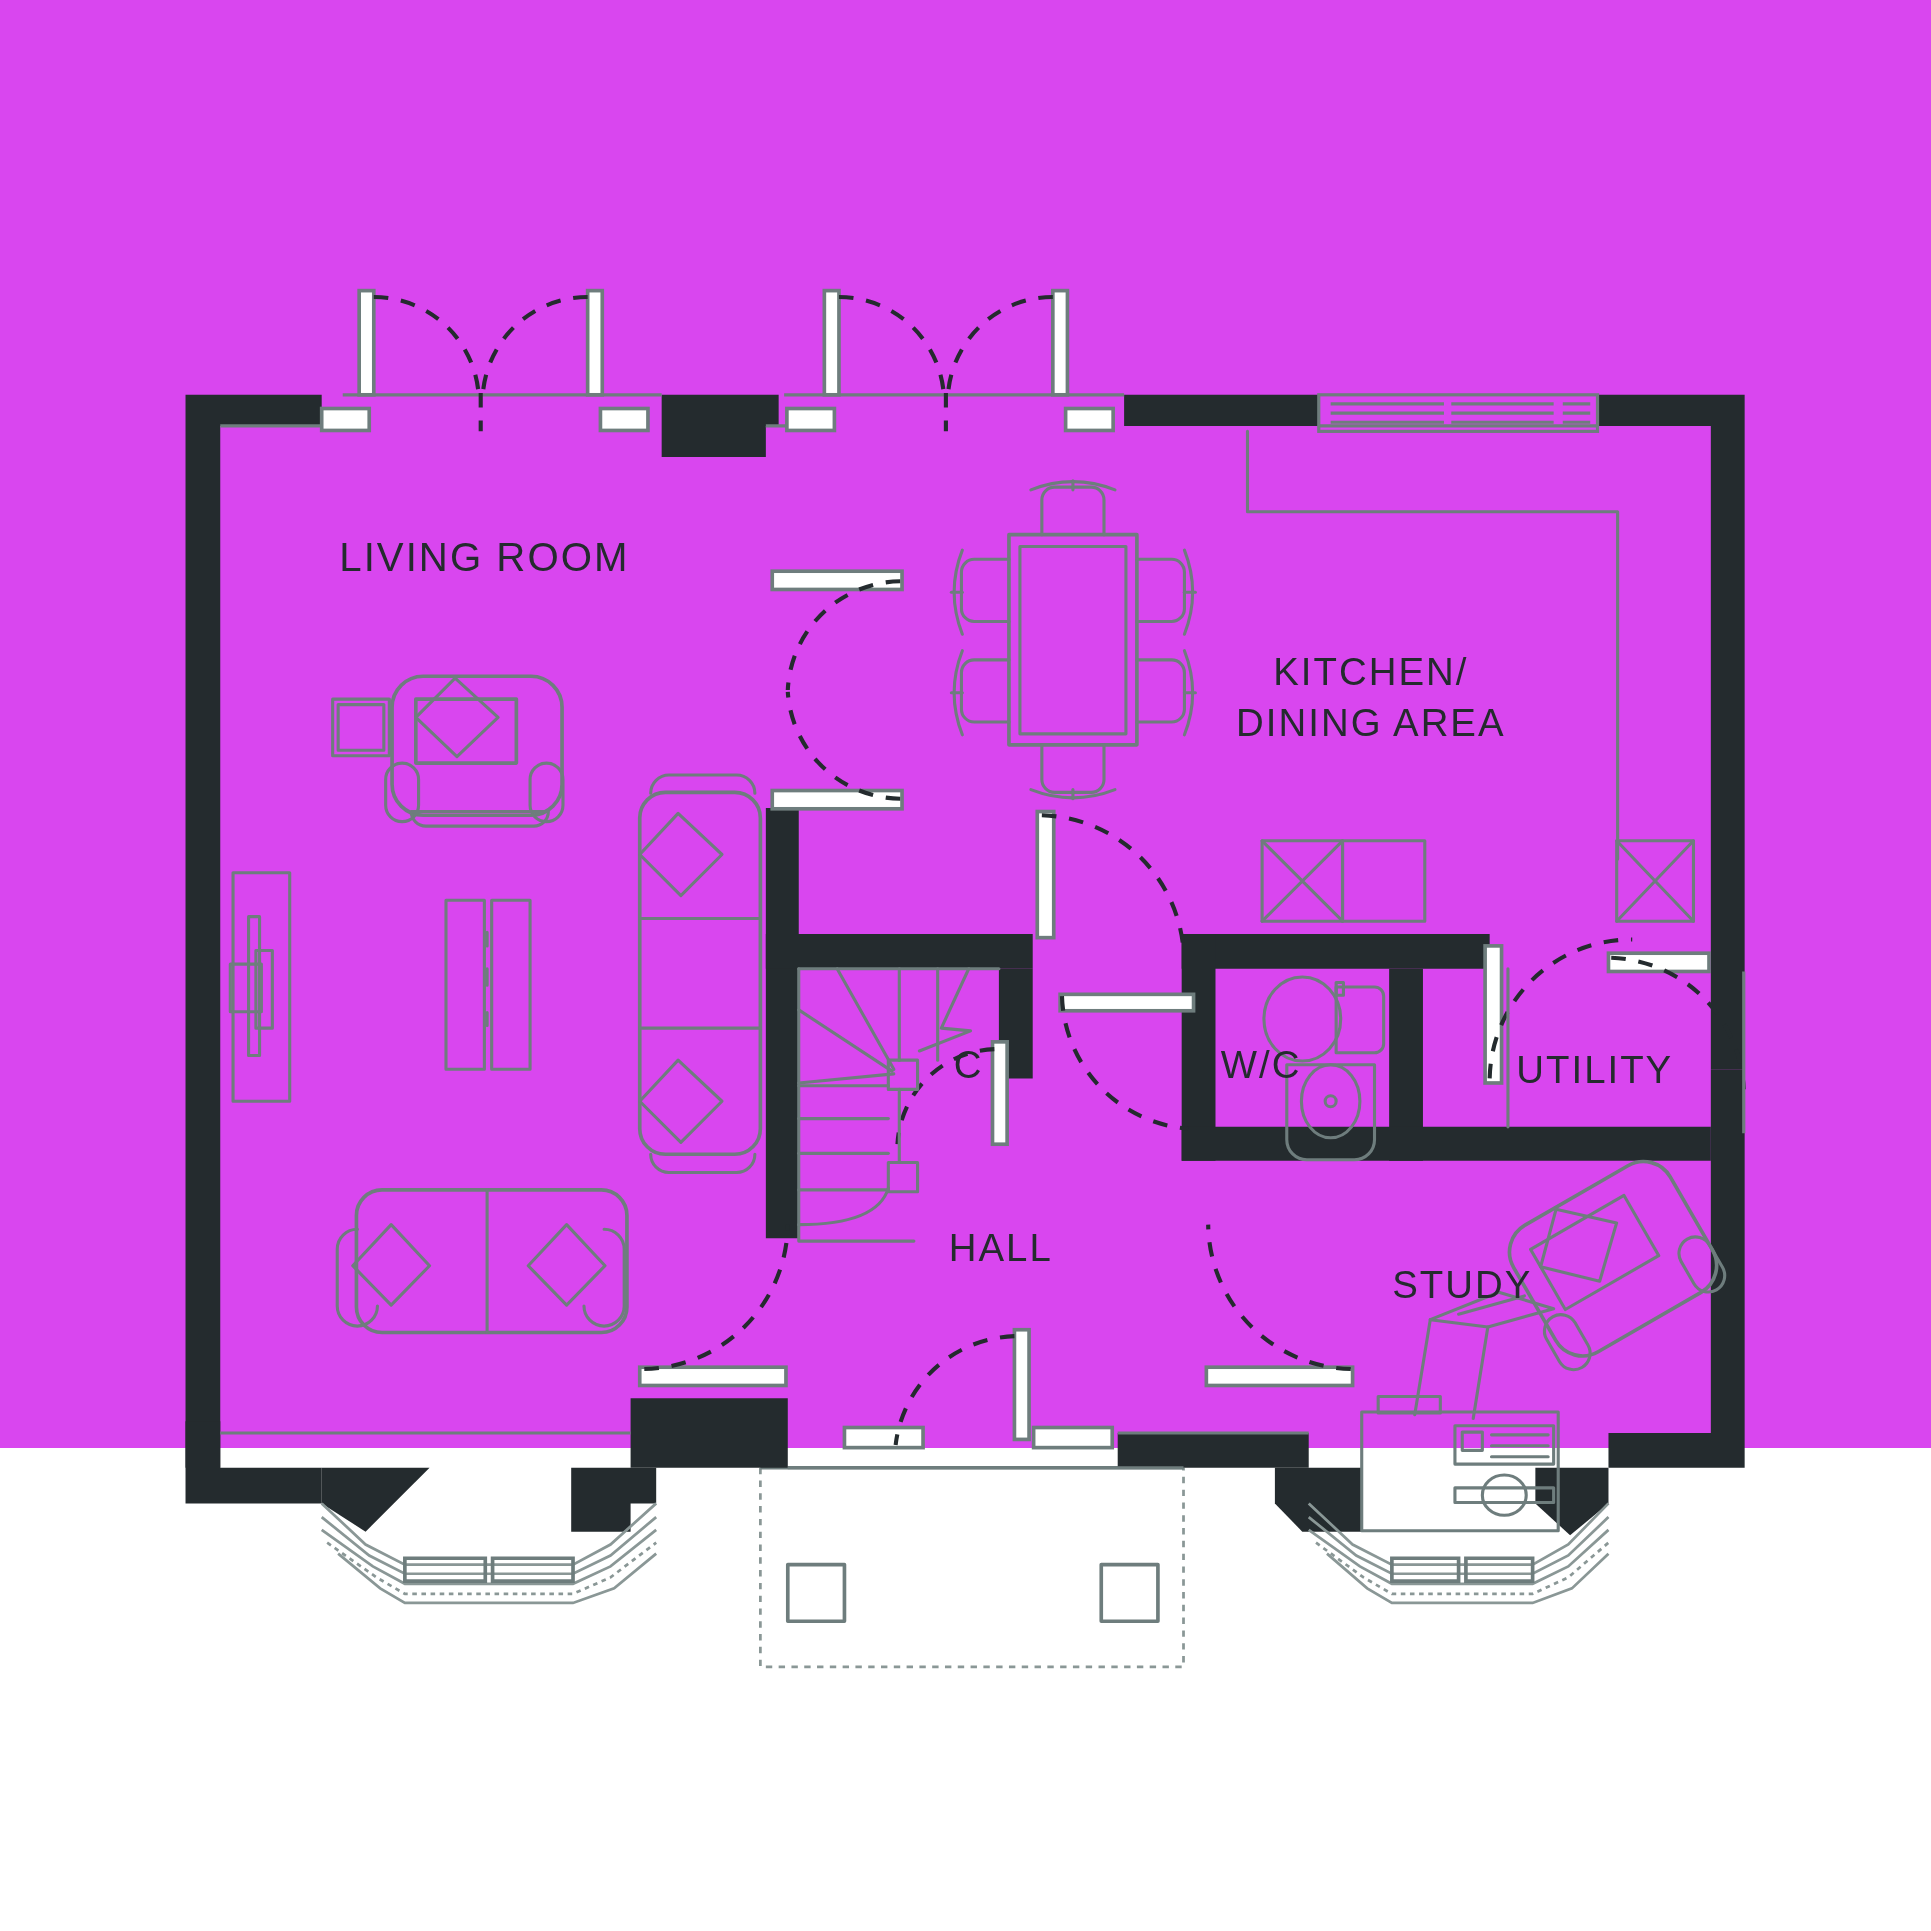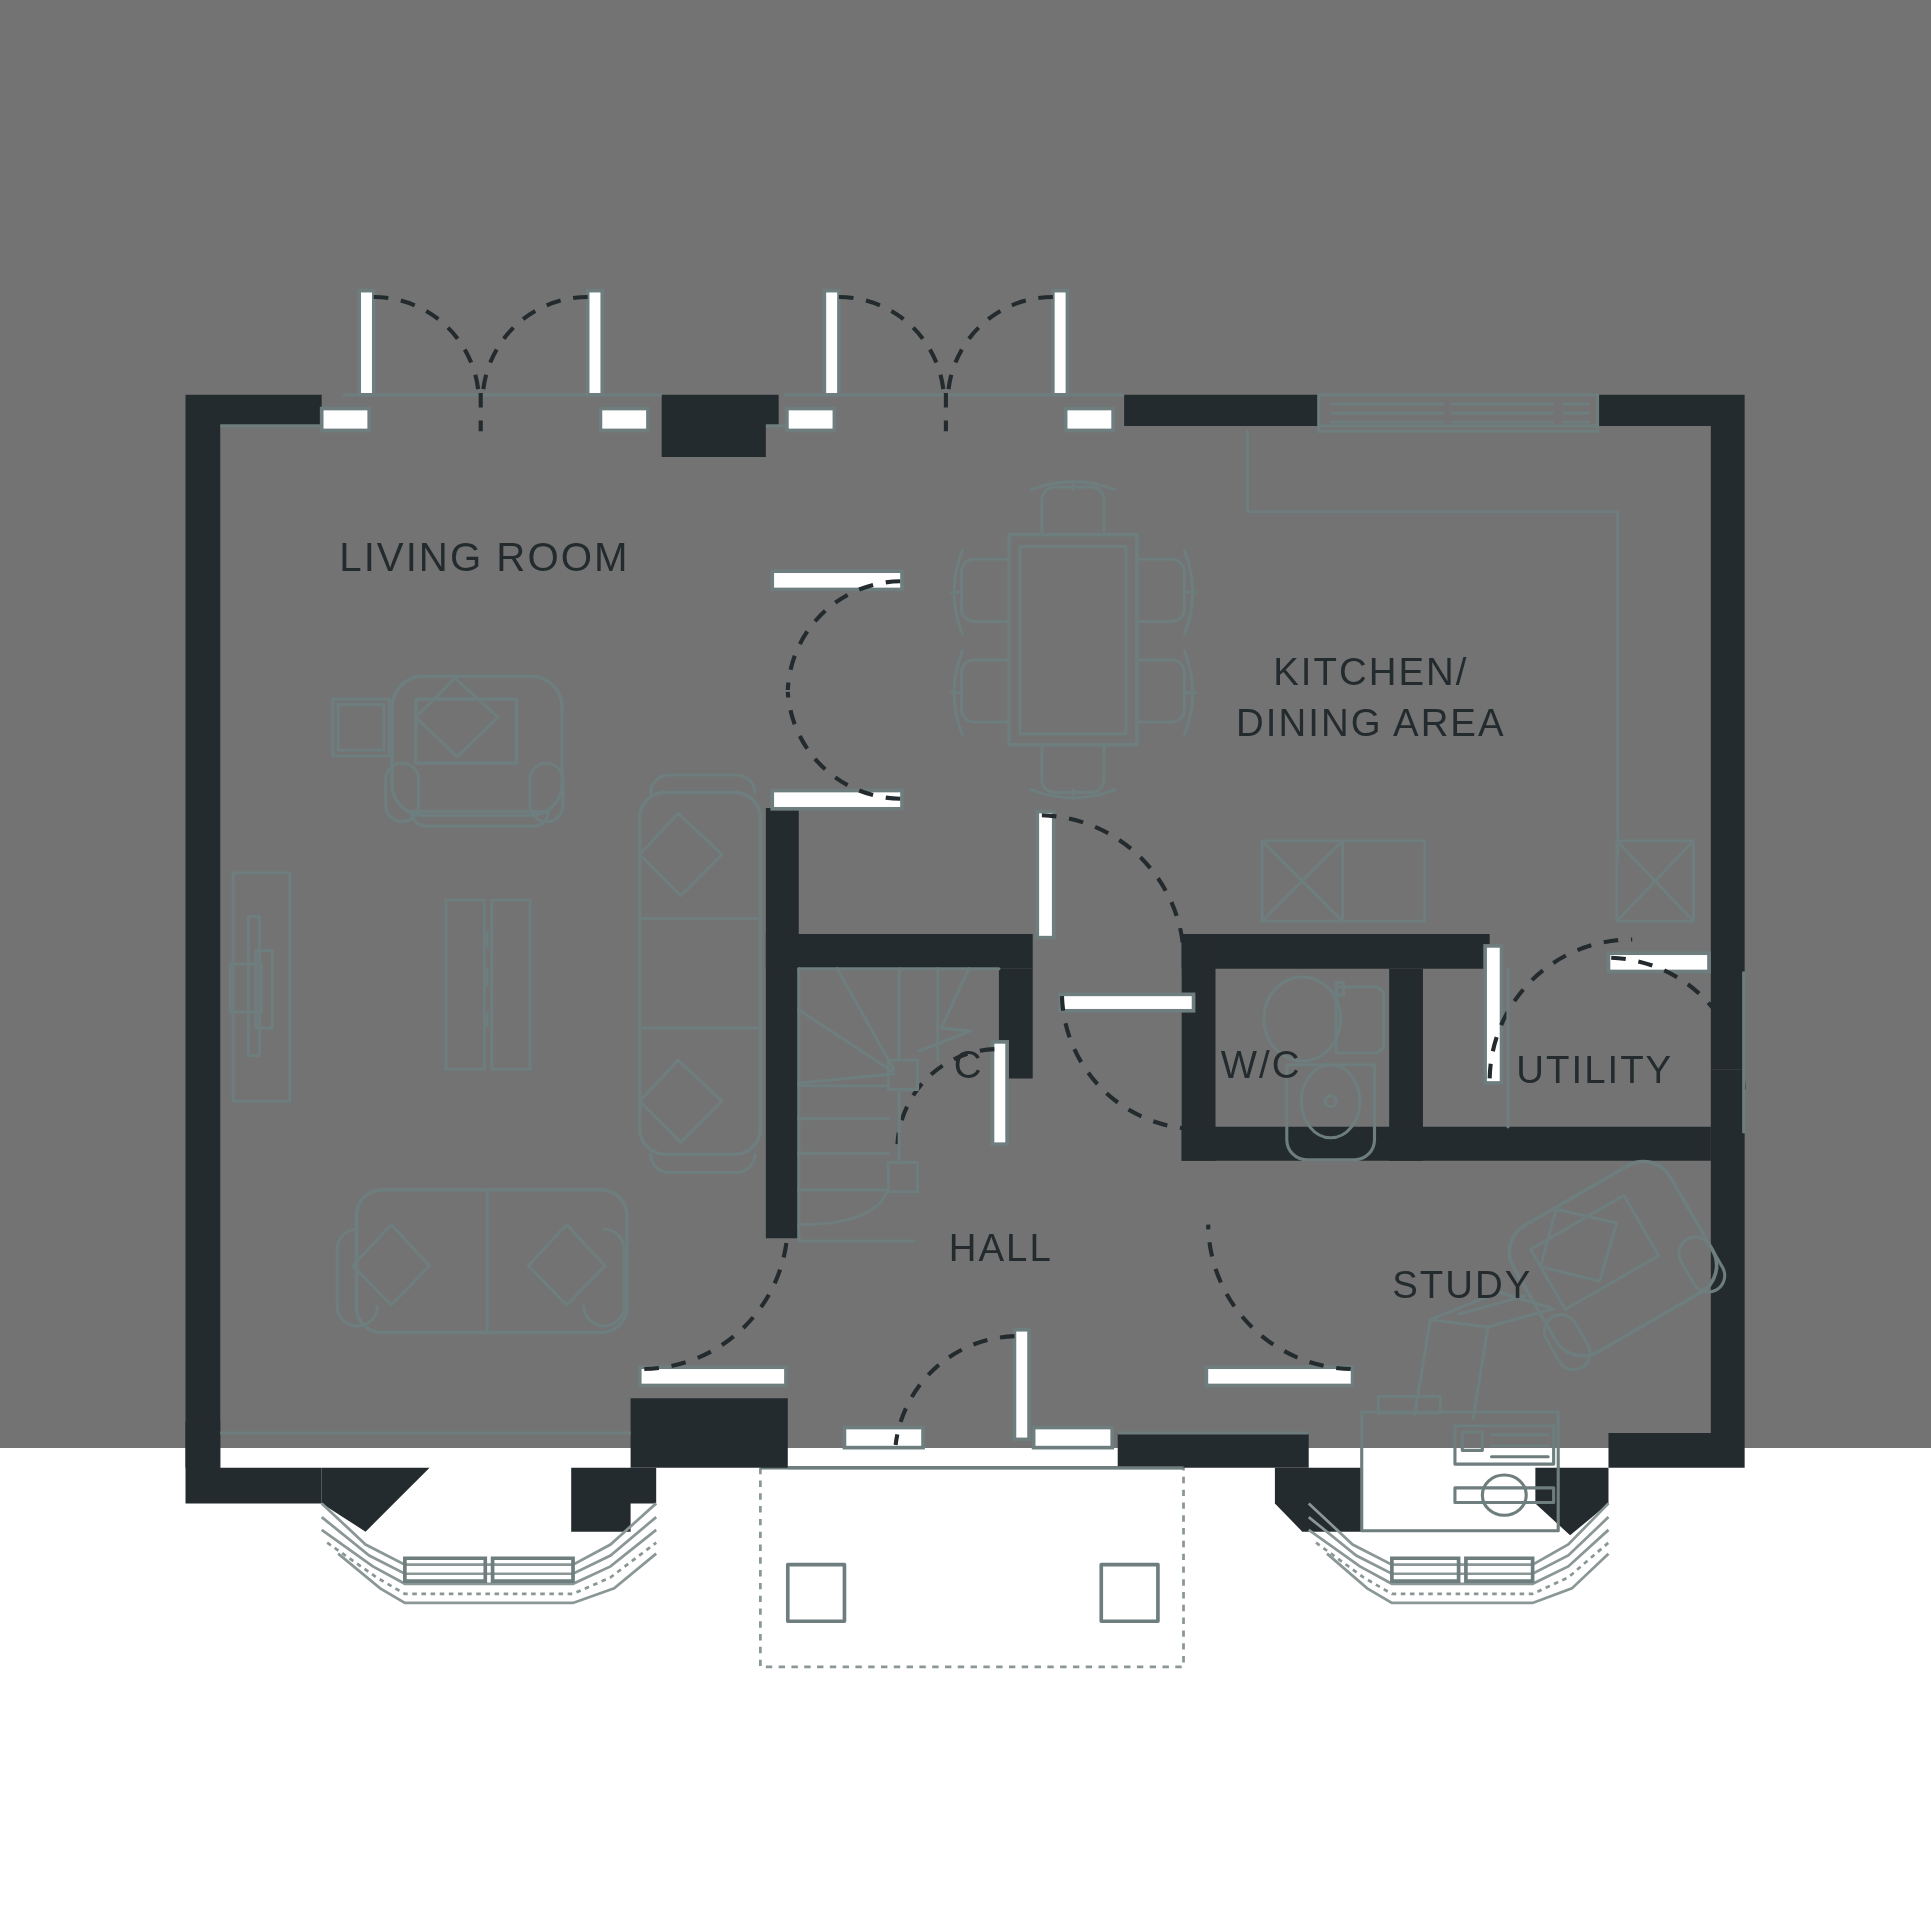--- a/index.html
+++ b/index.html
@@ -1,19 +1,19 @@
 <!DOCTYPE html>
 <html style="font-size:14.6px"><head>
 <meta charset="utf-8">
 <title>Ground Floor Plan</title>
 <style>
   html,body{margin:0;padding:0;background:#ffffff;}
   body{width:1932px;height:1932px;overflow:hidden;
        font-family:"Liberation Sans", sans-serif;}
-  #plan-root{position:relative;width:1932px;height:1448px;background:#737373;}
+  #plan-root{position:relative;width:1932px;height:1448px;background:#d946ef;}
   svg#floorplan{display:block;width:1932px;height:1932px;}
   .room-label{font-family:"Liberation Sans", sans-serif;
               font-weight:400;letter-spacing:2.2px;fill:#242B2E;}
   .rl-big{font-size:44px;}
   .rl-mid{font-size:42px;}
   .rl-small{font-size:42px;}
   .wall{fill:#242B2E;}
   .thin{fill:none;stroke:#6E7D7D;stroke-width:4;stroke-linejoin:miter;}
   .thin2{fill:none;stroke:#6E7D7D;stroke-width:3.5;}
   .thinlight{fill:none;stroke:#8A9796;stroke-width:3;}

